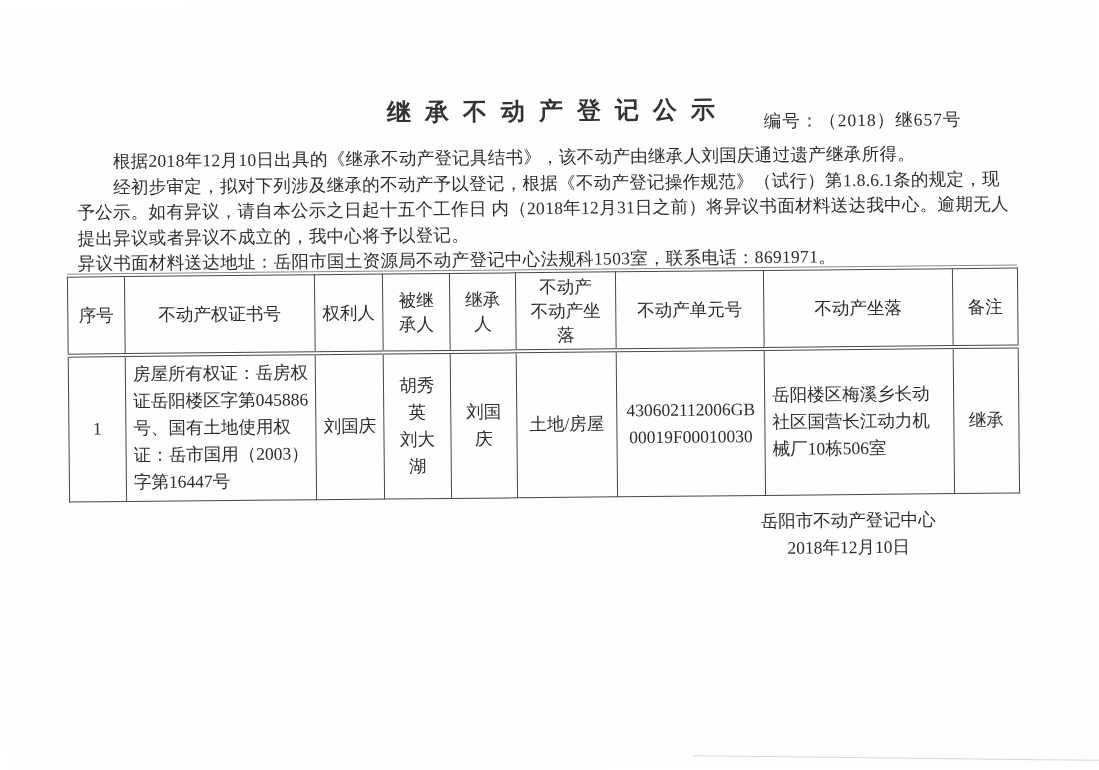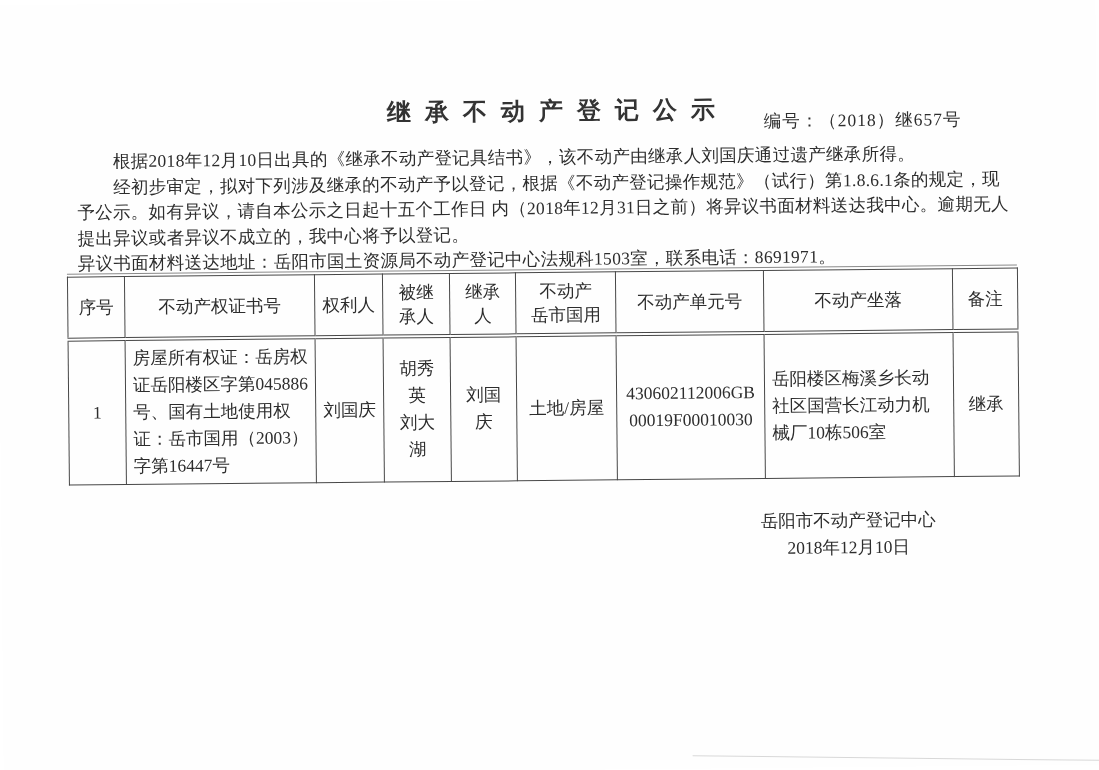--- a/index.html
+++ b/index.html
@@ -145,21 +145,21 @@
       </colgroup>
       <thead>
         <tr>
           <th>序号</th>
           <th>不动产权证书号</th>
           <th>权利人</th>
           <th>被继
 承人</th>
           <th>继承人</th>
           <th>不动产
-岳市国用</th>
+不动产坐落</th>
           <th>不动产单元号</th>
           <th>不动产坐落</th>
           <th>备注</th>
         </tr>
       </thead>
       <tbody>
         <tr>
           <td>1</td>
           <td class="al">房屋所有权证：岳房权
 证岳阳楼区字第045886

